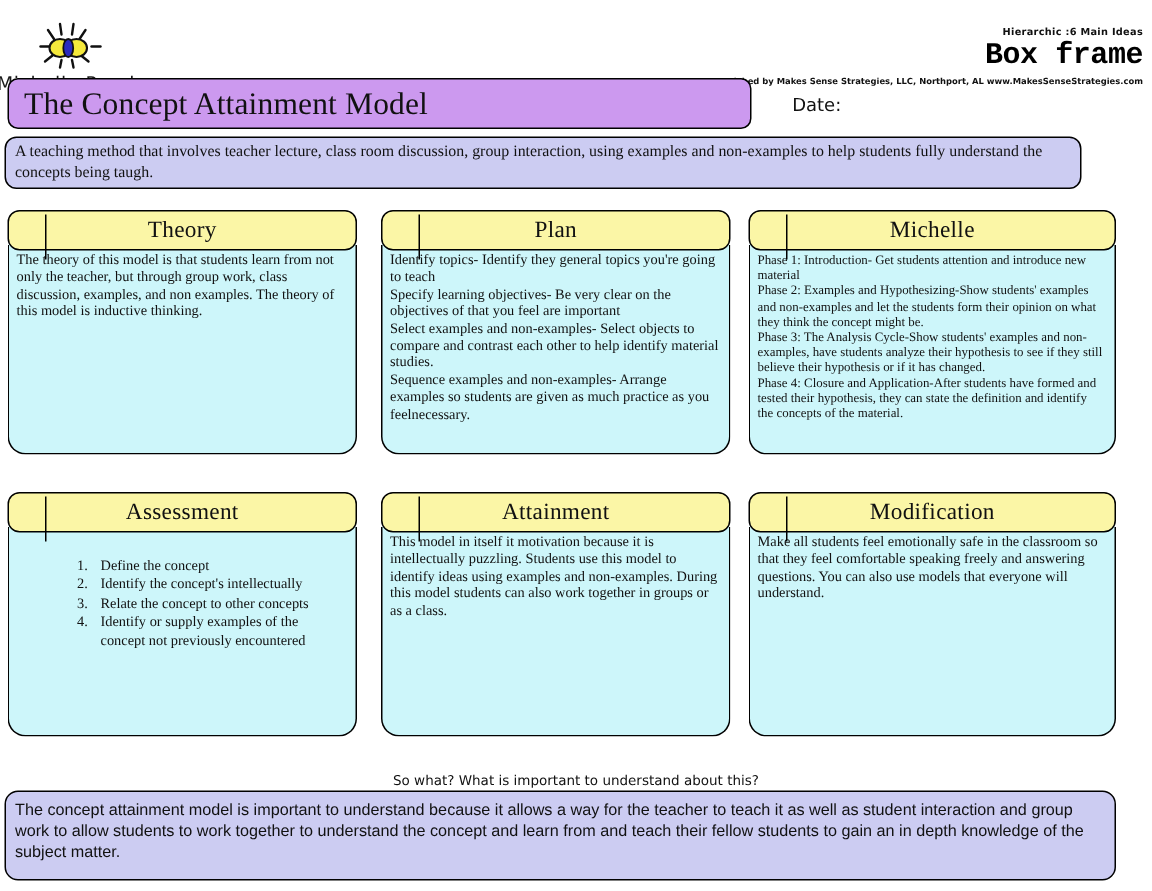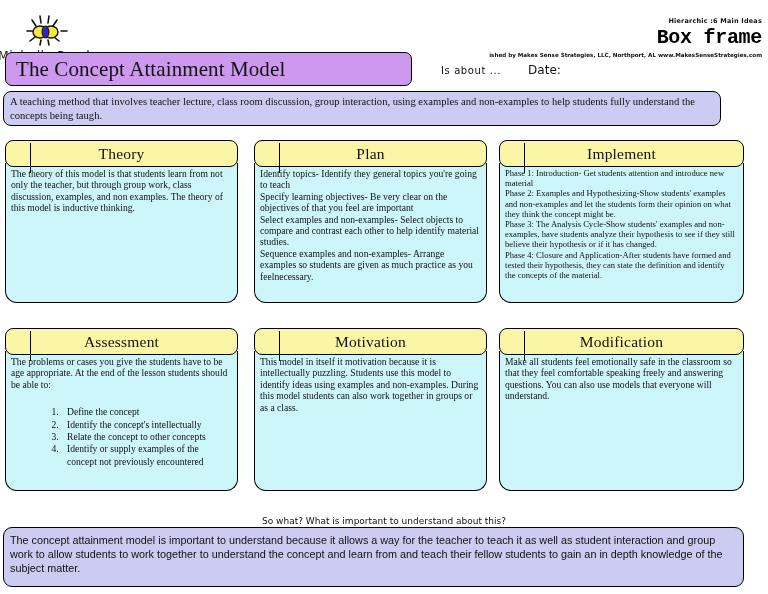--- a/index.html
+++ b/index.html
@@ -99,21 +99,21 @@
     font-size: 12px;
     color: #111;
     margin-left: 27px;
     white-space: nowrap;
   }
 
   
   #title-plate {
     position: absolute;
     left: 5px; top: 52px;
-    width: 407px; height: 34px;
+    width: 496px; height: 34px;
     background: #cc99ef;
     border: 1.6px solid #000;
     border-radius: 7px;
     box-sizing: border-box;
     display: flex;
     align-items: center;
   }
   #title-text {
     font-family: "Liberation Serif", serif;
     font-size: 21px;
@@ -321,54 +321,53 @@
         <span class="box-header-title">Theory</span>
       </div>
       <div class="box-body">
         <div class="box-body-text">The theory of this model is that students learn from not only the teacher, but through group work, class discussion, examples, and non examples.  The theory of this model is inductive thinking.</div>
       </div>
     </div>
 
     <div class="concept-box col-2">
       <div class="box-header">
         <span class="header-tick"></span>
-        <span class="box-header-title">Implement</span>
+        <span class="box-header-title">Michelle</span>
       </div>
       <div class="box-body">
         <div class="box-body-text dense">Phase 1: Introduction- Get students attention and introduce new material
 Phase 2: Examples and Hypothesizing-Show students' examples and non-examples and let the students form their opinion on what they think the concept might be.
 Phase 3: The Analysis Cycle-Show students' examples and non-examples, have students analyze their hypothesis to see if they still believe their hypothesis or if it has changed.
 Phase 4: Closure and Application-After students have formed and tested their hypothesis, they can state the definition and identify the concepts of the material.</div>
       </div>
     </div>
 
   </div>
 
   <div class="grid-row">
 
     <div class="concept-box col-0">
       <div class="box-header">
         <span class="header-tick"></span>
         <span class="box-header-title">Assessment</span>
       </div>
       <div class="box-body">
-        <div class="box-body-text lead">The problems or cases you give the students have to be age appropriate.  At the end of the lesson students should be able to:</div>
         <ol class="numbered-list">
           <li>Define the concept</li>
           <li>Identify the concept's intellectually</li>
           <li>Relate the concept to other concepts</li>
           <li>Identify or supply examples of the concept not previously encountered</li>
         </ol>
       </div>
     </div>
 
     <div class="concept-box col-1">
       <div class="box-header">
         <span class="header-tick"></span>
-        <span class="box-header-title">Motivation</span>
+        <span class="box-header-title">Attainment</span>
       </div>
       <div class="box-body">
         <div class="box-body-text">This model in itself it motivation because it is intellectually puzzling.  Students use this model to identify ideas using examples and non-examples.  During this model students can also work together in groups or as a class.</div>
       </div>
     </div>
 
     <div class="concept-box col-2">
       <div class="box-header">
         <span class="header-tick"></span>
         <span class="box-header-title">Modification</span>

